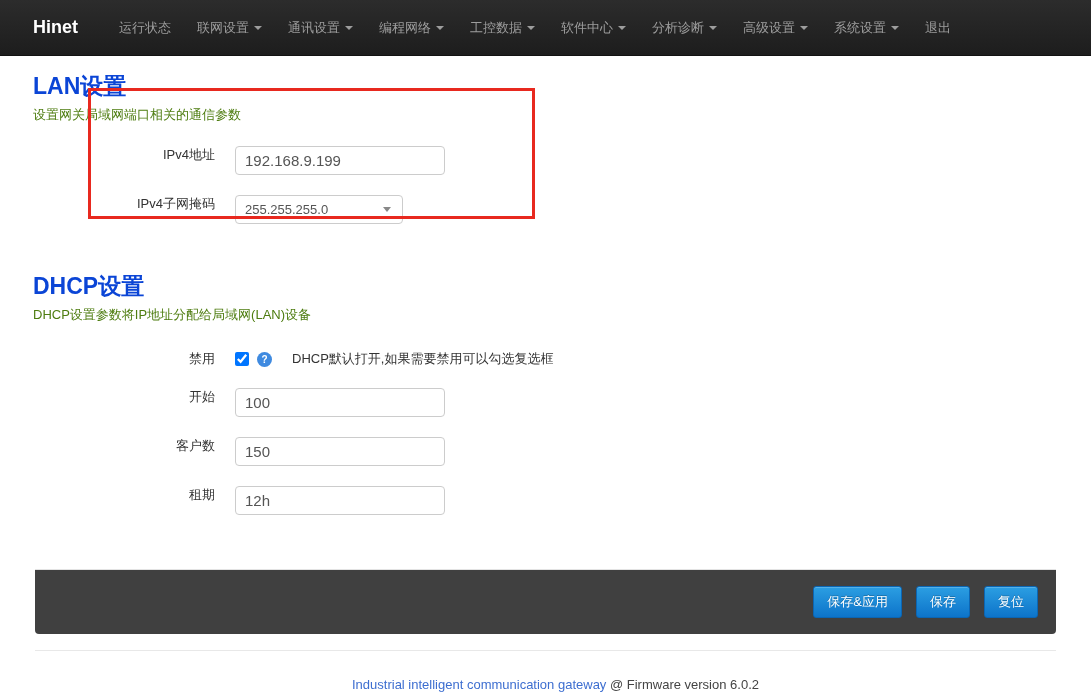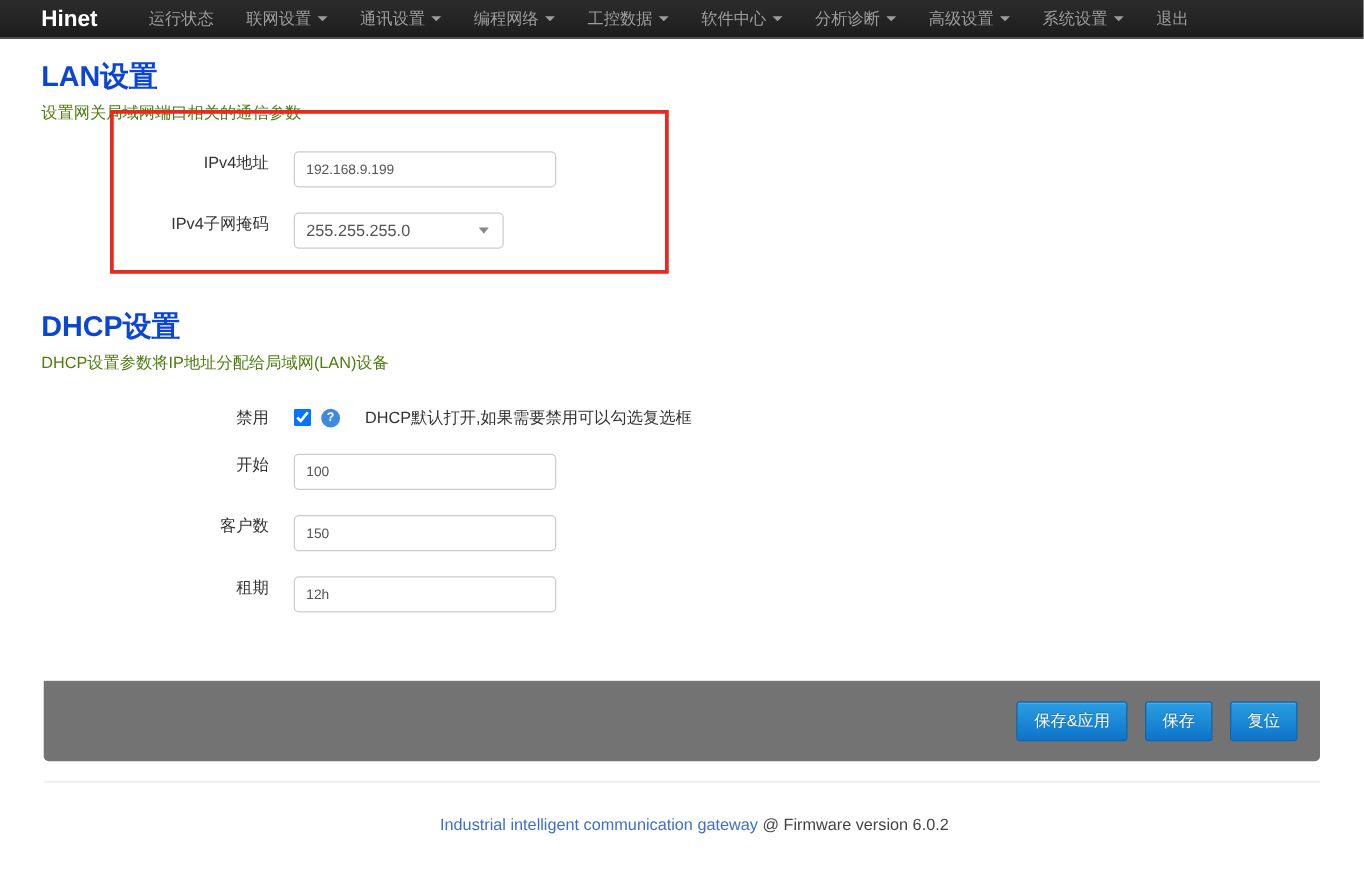--- a/index.html
+++ b/index.html
@@ -1,21 +1,21 @@
 <!DOCTYPE html>
 <html><head>
 <meta charset="utf-8">
 <style>
   * { box-sizing: border-box; margin: 0; padding: 0; }
   html, body { width: 1091px; height: 695px; background: #fff; overflow: hidden; }
   body { font-family: "Liberation Sans", "DejaVu Sans", sans-serif; color: #333; position: relative; }
 
   
   .navbar {
-    height: 31px;
+    height: 56px;
     background: linear-gradient(#2c2c2c, #1d1d1d);
     border-bottom: 1px solid #121212;
     display: flex;
     align-items: center;
     padding-left: 33px;
   }
   .brand {
     color: #ffffff;
     font-size: 18px;
     font-weight: bold;
@@ -72,21 +72,21 @@
     padding-right: 0;
     flex: none;
   }
   .form-control-wrap { margin-left: 20px; display: flex; align-items: center; }
   .text-input {
     width: 210px;
     height: 29px;
     border: 1px solid #ccc;
     border-radius: 4px;
     padding: 4px 9px;
-    font-size: 11px;
+    font-size: 15px;
     color: #555;
     font-family: "Liberation Sans", "DejaVu Sans", sans-serif;
     background: #fff;
     outline: none;
   }
   .select-box {
     width: 168px;
     height: 29px;
     border: 1px solid #ccc;
     border-radius: 4px;
@@ -135,21 +135,21 @@
     height: 131px;
     border: 3px solid #e8291f;
     pointer-events: none;
     z-index: 50;
   }
 
   
   .action-bar {
     margin: 54px 35px 0 35px;
     height: 65px;
-    background: #737373;
+    background: #404040;
     border-top: 1px solid #e3e3e3;
     border-radius: 0 0 4px 4px;
     display: flex;
     justify-content: flex-end;
     align-items: center;
     padding-right: 18px;
     gap: 14px;
   }
   .btn-primary {
     background: linear-gradient(#2b9ee2, #0d74ca);

